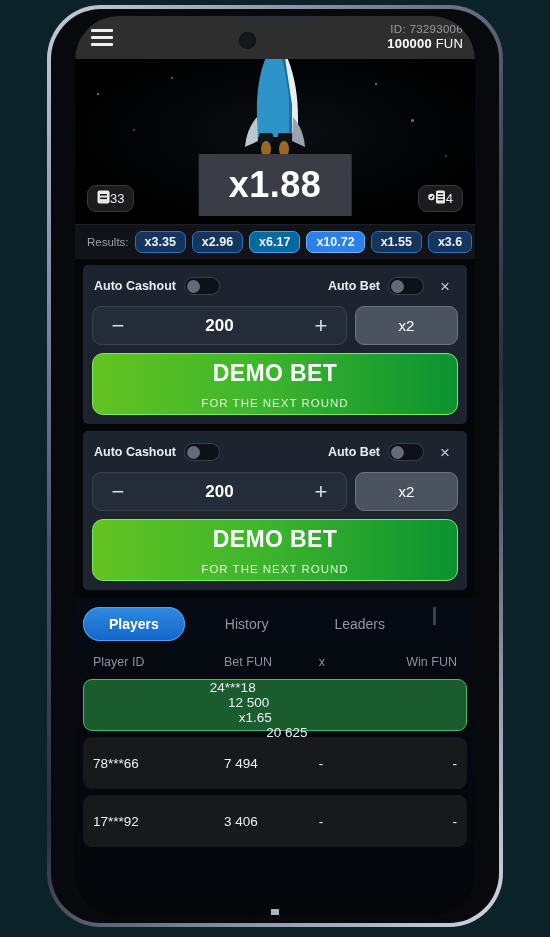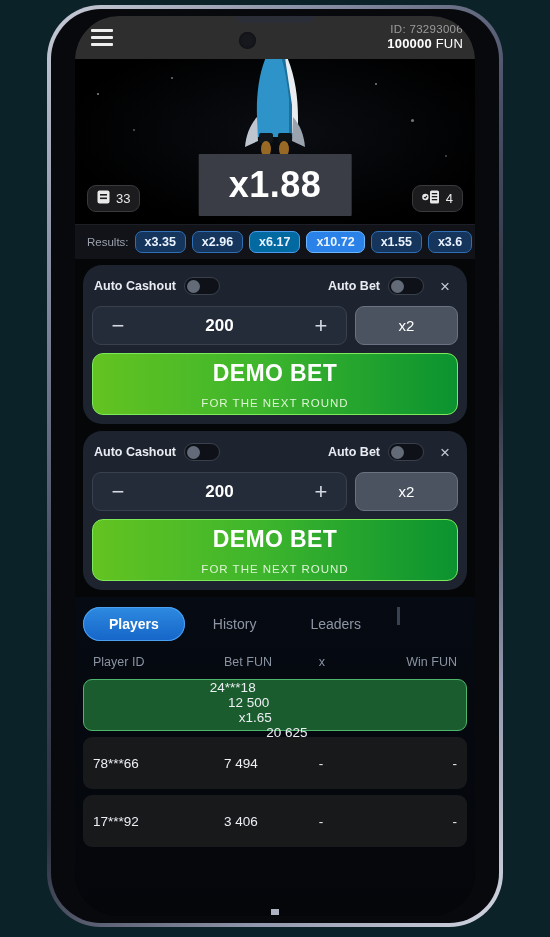--- a/index.html
+++ b/index.html
@@ -87,21 +87,21 @@
   .mult-badge {
     position: absolute; left: 50%; top: 95px; transform: translateX(-50%);
     background: #3a3d45; border-radius: 1px;
     padding: 10px 30px;
     font-size: 36px; font-weight: bold; color: #fff; letter-spacing: .5px;
   }
   .corner-chip {
     position: absolute; bottom: 12px;
     background: #1c1c1e; border: 1px solid #3a3a3c;
     border-radius: 9px; padding: 4px 9px;
-    display: flex; align-items: center; gap: 6px;
+    display: flex; align-items: center; 
     font-size: 13px; color: #e8e8e8;
   }
   .corner-chip.left { left: 12px; }
   .corner-chip.right { right: 12px; }
   .ic-list, .ic-check-list { display: inline-block; }
 
   
   .results {
     background: #111318; border-top: 1px solid #1c1f26;
     display: flex; align-items: center; gap: 6px;
@@ -112,21 +112,21 @@
     flex: none; border-radius: 7px; padding: 3px 9px;
     font-size: 12.5px; font-weight: bold; color: #eaf3ff;
     background: #15355c; border: 1px solid #2f6fb5;
   }
   .chip.hi  { background: #0369a1; border-color: #4b9aee; }
   .chip.hi2 { background: #2a82e8; border-color: #6bb6ff; text-align: right; }
 
   
   .panels { padding: 6px 8px 0; flex: none; background: #050608; }
   .bet-panel {
-    background: #1e242f; border-radius: 19px;
+    background: #1e242f; border-radius: 5px;
     padding: 8px 9px 9px; margin-bottom: 7px;
   }
   .panel-head {
     display: flex; align-items: center; height: 26px;
     padding: 0 2px; margin-bottom: 7px;
   }
   .opt-label { font-size: 12.5px; font-weight: bold; color: #e9edf3; }
   .toggle {
     width: 36px; height: 18px; border-radius: 10px;
     background: #0e1218; border: 1px solid #39404c;
@@ -164,21 +164,21 @@
     cursor: pointer;
   }
   .demo-bet .t1 { font-size: 23px; font-weight: bold; color: #fff; letter-spacing: .4px; }
   .demo-bet .t2 { font-size: 11.5px; color: #ddf5d4; letter-spacing: 1px; margin-top: 10px; }
 
   
   .bottom {
     flex: 1; background: linear-gradient(180deg,#060a12 0%, #04060a 100%);
     padding: 10px 8px 0; overflow: hidden;
   }
-  .tabs { display: flex; gap: 2px; overflow: hidden; }
+  .tabs { display: flex; gap: 14px; overflow: hidden; }
   .tab {
     flex: none; padding: 9px 26px; border-radius: 19px;
     font-size: 14px; color: #8e96a4; cursor: pointer; white-space: nowrap;
   }
   .tab.active {
     background: linear-gradient(180deg,#2e8ae0 0%,#1565c8 100%);
     color: #fff; font-weight: bold;
     box-shadow: 0 0 0 1px #4ba0f0 inset;
   }
   .tab-cut { flex: none; width: 3px; height: 18px; background: #3a4252; margin-left: 8px; }

